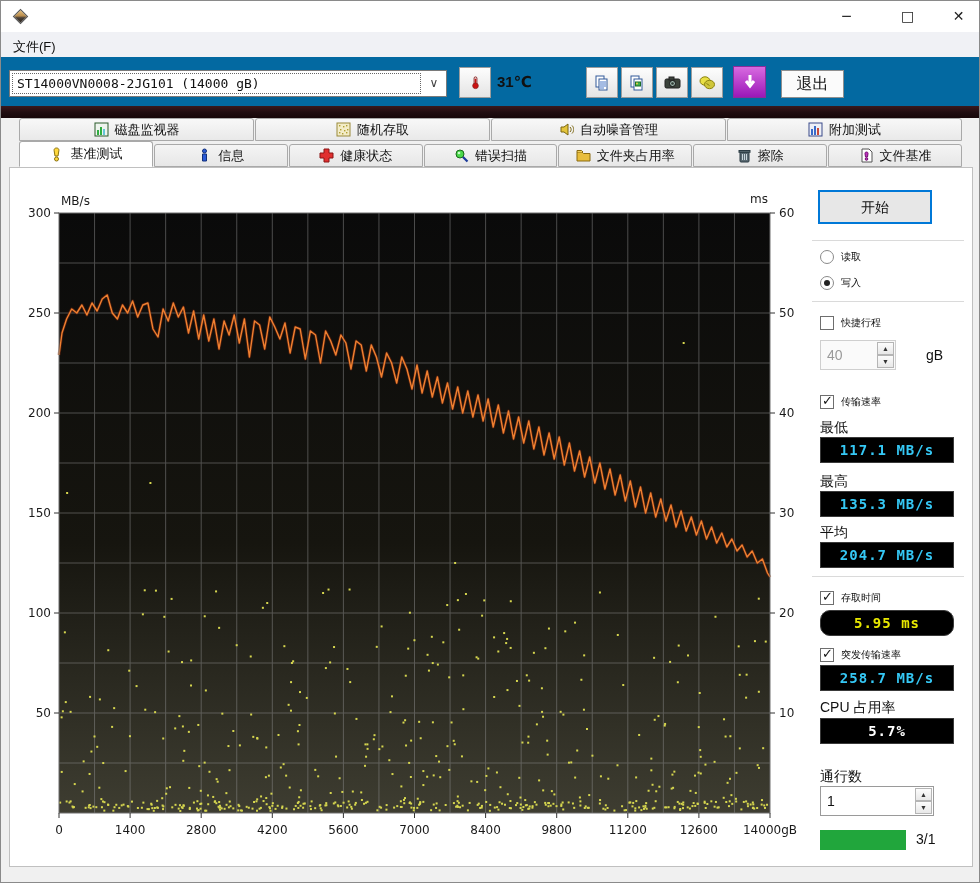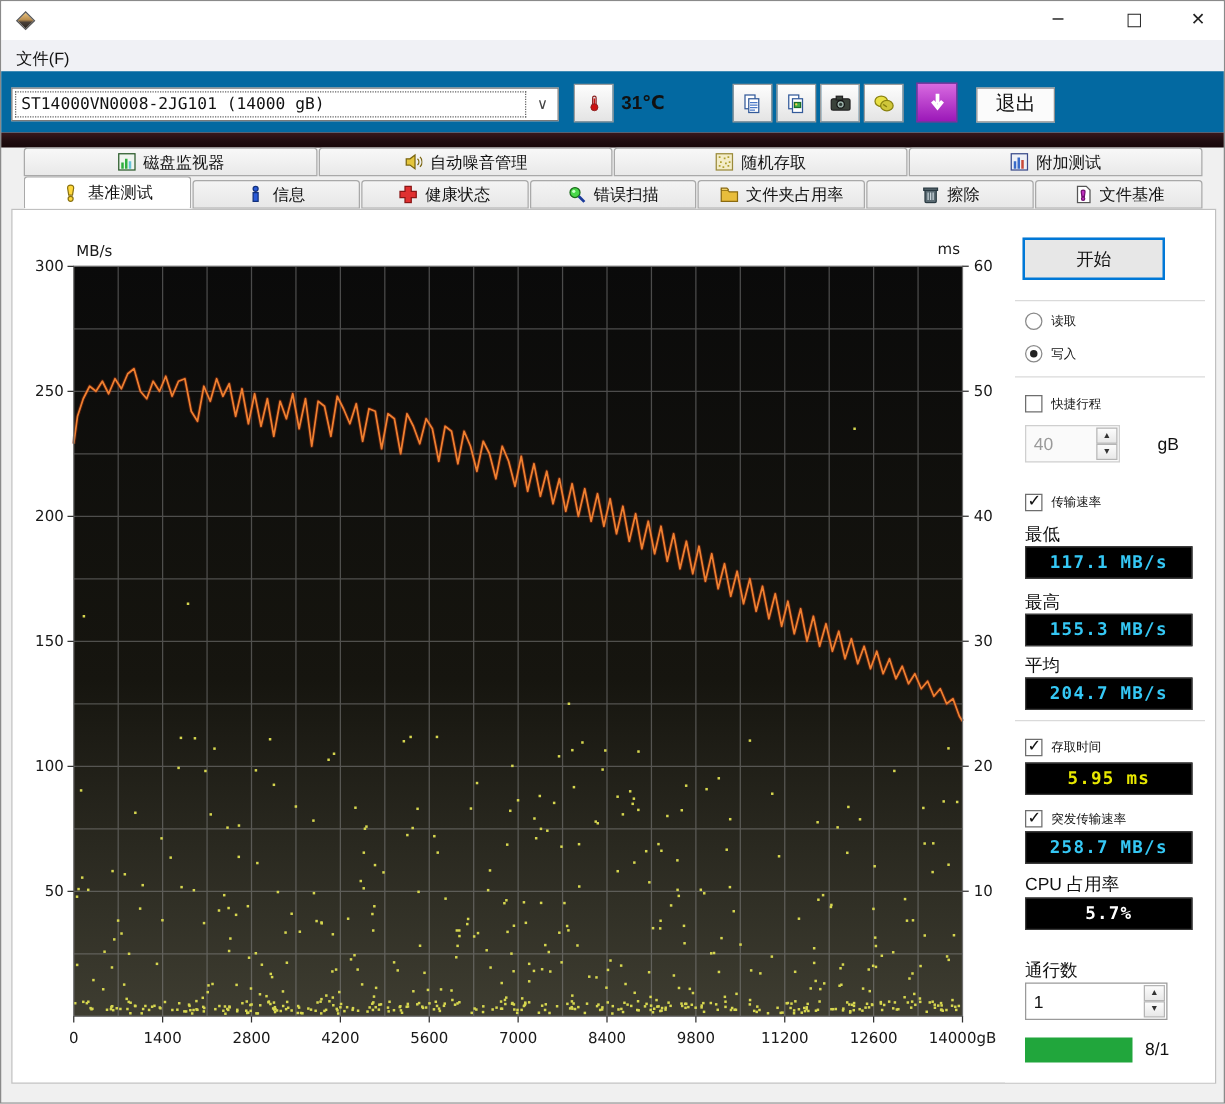--- a/index.html
+++ b/index.html
@@ -67,21 +67,21 @@
   .start-btn { position:absolute; left:14px; top:22px; width:114px; height:34px; background:#e7e7e7;
       border:2px solid #0078d7; text-align:center; line-height:30px; font-size:14px; color:#111; }
   .row { position:absolute; left:16px; display:flex; align-items:center; gap:7px; font-size:10px; color:#111; height:18px; }
   .radio { width:14px; height:14px; border:1px solid #8a8a8a; border-radius:50%; background:#fff; position:relative; flex:0 0 auto; }
   .radio.sel::after { content:""; position:absolute; left:3px; top:3px; width:6px; height:6px; border-radius:50%; background:#222; }
   .cb { width:14px; height:14px; border:1px solid #6e6e6e; background:#fff; position:relative; flex:0 0 auto; }
   .cb.checked::after { content:"✓"; position:absolute; left:1px; top:-3px; font-size:13px; font-weight:bold; color:#111; }
   .lcd { position:absolute; left:16px; width:134px; height:26px; background:#000; border:1px solid #3a3a3a;
       font-family:"DejaVu Sans Mono",monospace; font-weight:bold; font-size:14px; letter-spacing:1px;
       display:flex; align-items:center; justify-content:center; }
-  .lcd.cyan { color:#35c8f5; } .lcd.yellow { color:#e8e800; } .lcd.white { color:#ffffff; }
+  .lcd.cyan { color:#35c8f5; } .lcd.yellow { color:#e8e800;border-radius:10px; } .lcd.white { color:#ffffff; }
   .lbl { position:absolute; left:16px; font-size:14px; color:#111; }
   .spinner { position:absolute; left:16px; height:30px; background:#fff; border:1px solid #9a9a9a; }
   .spinner .sval { position:absolute; left:6px; top:6px; font-size:14px; color:#111; }
   .spinner.disabled { border-color:#cfcfcf; background:#fafafa; }
   .spinner.disabled .sval { color:#9a9a9a; }
   .spincol { position:absolute; right:1px; top:1px; bottom:1px; width:17px; display:flex; flex-direction:column; }
   .spincol div { flex:1; background:linear-gradient(#fcfcfc,#e8e8e8); border:1px solid #b5b5b5; font-size:7px;
       color:#333; text-align:center; line-height:11px; }
   .unit-gb { position:absolute; font-size:14px; color:#111; }
   .progress { position:absolute; left:16px; top:662px; width:86px; height:20px; background:#21a63c; }
@@ -165,41 +165,41 @@
       <svg class="ticon" viewBox="0 0 15 15">
         <rect x="1" y="1" width="13" height="13" fill="#eef4ee" stroke="#2a5a2a"></rect>
         <rect x="3" y="8" width="2" height="5" fill="#2fae3f"></rect>
         <rect x="6" y="5" width="2" height="8" fill="#2fae3f"></rect>
         <rect x="9" y="7" width="2" height="6" fill="#66c4d8"></rect>
       </svg>
       <span>磁盘监视器</span>
     </div>
     <div class="tab1">
       <svg class="ticon" viewBox="0 0 15 15">
-        <path d="M2 5h3l4-3v11l-4-3H2z" fill="#e4c53c" stroke="#7a6510"></path>
-        <path d="M11 5c1.5 1.5 1.5 3.5 0 5M13 3.5c2.3 2.3 2.3 5.7 0 8" stroke="#7a6510" fill="none"></path>
-      </svg>
-      <span>自动噪音管理</span>
-    </div>
-    <div class="tab1">
-      <svg class="ticon" viewBox="0 0 15 15">
         <rect x="1" y="1" width="13" height="13" fill="#f3ecc8" stroke="#9a8a3a"></rect>
         <g fill="#b0a030">
           <rect x="3" y="3" width="1.4" height="1.4"></rect>
             <rect x="7" y="4" width="1.4" height="1.4"></rect>
           <rect x="10" y="3" width="1.4" height="1.4"></rect>
             <rect x="4" y="7" width="1.4" height="1.4"></rect>
           <rect x="8" y="8" width="1.4" height="1.4"></rect>
             <rect x="11" y="7" width="1.4" height="1.4"></rect>
           <rect x="3" y="10" width="1.4" height="1.4"></rect>
             <rect x="6" y="11" width="1.4" height="1.4"></rect>
           <rect x="10" y="10" width="1.4" height="1.4"></rect>
         </g>
       </svg>
       <span>随机存取</span>
+    </div>
+    <div class="tab1">
+      <svg class="ticon" viewBox="0 0 15 15">
+        <path d="M2 5h3l4-3v11l-4-3H2z" fill="#e4c53c" stroke="#7a6510"></path>
+        <path d="M11 5c1.5 1.5 1.5 3.5 0 5M13 3.5c2.3 2.3 2.3 5.7 0 8" stroke="#7a6510" fill="none"></path>
+      </svg>
+      <span>自动噪音管理</span>
     </div>
     <div class="tab1">
       <svg class="ticon" viewBox="0 0 15 15">
         <rect x="1" y="1" width="13" height="13" fill="#eef0f6" stroke="#3a4a8a"></rect>
         <rect x="3" y="7" width="2" height="6" fill="#3a6ac8"></rect>
         <rect x="6" y="4" width="2" height="9" fill="#3a6ac8"></rect>
         <rect x="9" y="6" width="2" height="7" fill="#c84a3a"></rect>
       </svg>
       <span>附加测试</span>
     </div>
@@ -1006,21 +1006,21 @@
       <div class="unit-gb" style="left:122px; top:179px;">gB</div>
 
       <div class="row" style="top:225px">
         <span class="cb checked"></span>
         <span>传输速率</span>
       </div>
 
       <div class="lbl" style="top:251px">最低</div>
       <div class="lcd cyan" style="top:269px">117.1 MB/s</div>
       <div class="lbl" style="top:305px">最高</div>
-      <div class="lcd cyan" style="top:323px">155.3 MB/s</div>
+      <div class="lcd cyan" style="top:323px">135.3 MB/s</div>
       <div class="lbl" style="top:356px">平均</div>
       <div class="lcd cyan" style="top:374px">204.7 MB/s</div>
 
       <div class="sep" style="top:408px"></div>
 
       <div class="row" style="top:421px">
         <span class="cb checked"></span>
         <span>存取时间</span>
       </div>
       <div class="lcd yellow" style="top:442px">5.95 ms</div>
@@ -1037,17 +1037,17 @@
       <div class="lbl" style="top:600px">通行数</div>
       <div class="spinner" style="top:618px; width:114px;">
         <span class="sval">1</span>
         <span class="spincol">
             <div>▲</div>
             <div>▼</div>
           </span>
       </div>
 
       <div class="progress"></div>
-      <div class="progress-text">8/1</div>
+      <div class="progress-text">3/1</div>
     </div>
   </div>
 
 </div>
 
 </body></html>

